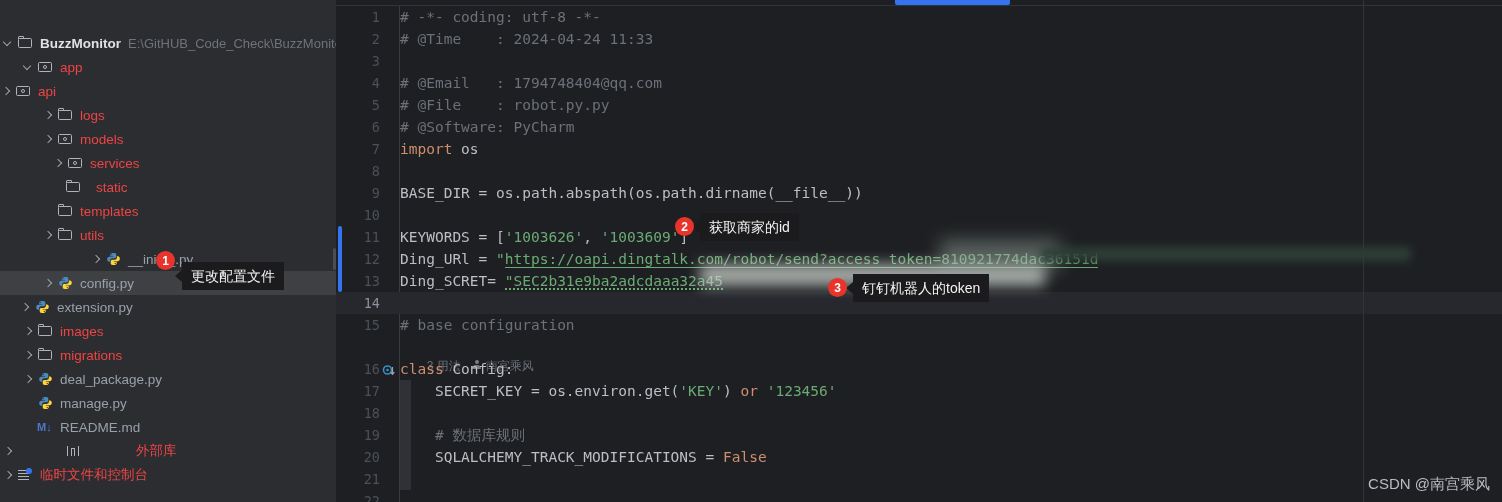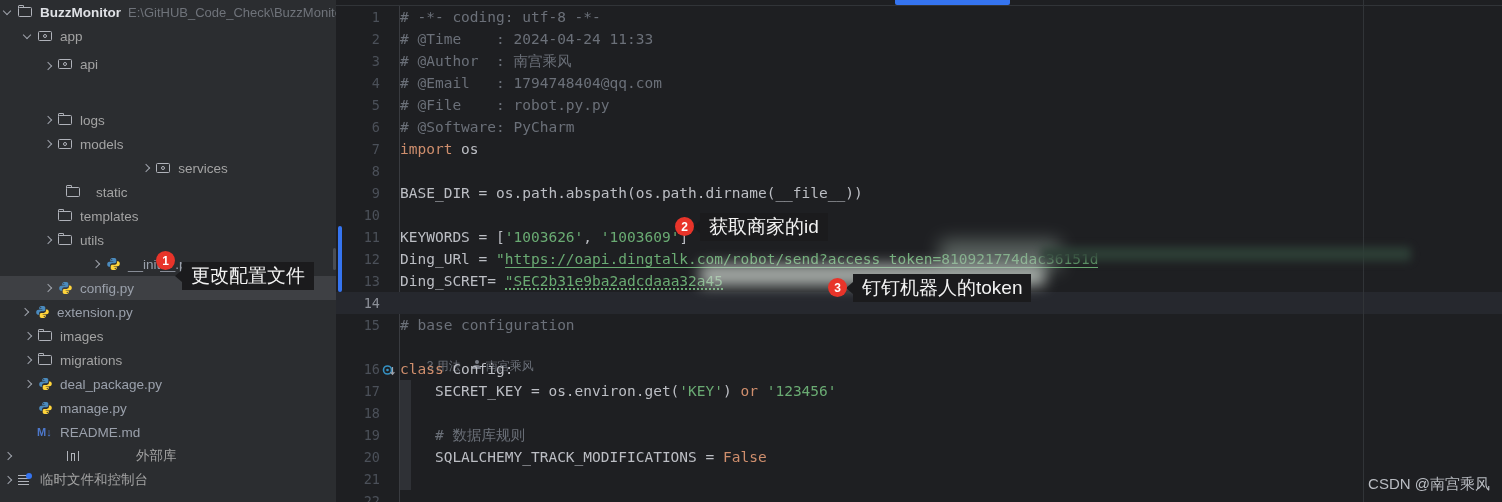--- a/index.html
+++ b/index.html
@@ -72,21 +72,21 @@
     background:#b0b3ba;box-shadow:0 3px 0 #b0b3ba,0 6px 0 #b0b3ba,0 9px 0 #b0b3ba;
   }
   .ico.scratch::after{
     content:"";position:absolute;left:9px;top:1px;width:6px;height:6px;
     border-radius:50%;background:#3574f0;
   }
   .proj-name{font-weight:bold;color:#dfe1e5;font-size:13.5px;}
   .proj-path{color:#6f737a;font-size:13px;margin-left:7px;}
   .lbl{font-size:13.5px;}
   .lbl.pyfile{color:#9aa0ab;}
-  .lbl.cn{color:#a3a3a3;}
+  .lbl.cn{color:#ef4444;}
 
   
   .side-scroll{
     position:absolute;right:0;top:248px;width:3px;height:22px;background:#4a4d52;border-radius:2px;
   }
 
   
   .editor{
     flex:1;height:502px;position:relative;background:#1e1f22;overflow:hidden;
   }
@@ -154,69 +154,69 @@
 
   
   .badge{
     position:absolute;width:19px;height:19px;border-radius:50%;
     background:#e8342a;color:#fff;font-size:12px;font-weight:bold;
     display:flex;align-items:center;justify-content:center;
     font-family:"Liberation Sans","DejaVu Sans",sans-serif;z-index:40;
   }
   .tip{
     position:absolute;background:#1b1b1d;color:#f2f2f2;
-    font-size:19px;line-height:28px;height:28px;padding:0 9px;
+    font-size:14px;line-height:28px;height:28px;padding:0 9px;
     font-family:"Liberation Sans","DejaVu Sans",sans-serif;z-index:39;white-space:nowrap;
   }
   .tip::before{
     content:"";position:absolute;left:-7px;top:8px;
     border-top:6px solid transparent;border-bottom:6px solid transparent;
     border-right:7px solid #1b1b1d;
   }
 
   .right-sep{position:absolute;right:138px;top:0;width:1px;height:502px;background:#313438;}
   .watermark{
     position:absolute;right:12px;bottom:8px;color:#b9bcc2;font-size:15px;
     font-family:"Liberation Sans","DejaVu Sans",sans-serif;z-index:50;
   }
 </style>
 </head>
 <body>
 
 <div class="app">
 
   <div class="sidebar">
-    <div class="tree-row" style="padding-left:2px;">
+    <div class="tree-row" style="padding-left:2px;margin-top:31px;">
       <span class="chev down"></span>
       <span class="ico folder"></span>
       <span class="proj-name">BuzzMonitor</span>
       <span class="proj-path">E:\GitHUB_Code_Check\BuzzMonitor</span>
     </div>
     <div id="tree-body">
         <div class="tree-row" style="padding-left: 22px;">
           <span class="chev down"></span>
           <span class="ico pkg"></span>
           <span class="lbl cn">app</span>
         </div>
-        <div class="tree-row" style="padding-left: 42px; align-items: flex-end;">
+        <div class="tree-row" style="">
           <span class="chev "></span>
           <span class="ico pkg"></span>
           <span class="lbl cn">api</span>
         </div>
-        <div class="tree-row" style="padding-left: 42px; margin-top: 36px;">
+        <div class="tree-row" style="padding-left: 42px;">
           <span class="chev "></span>
           <span class="ico folder"></span>
           <span class="lbl cn">logs</span>
         </div>
         <div class="tree-row" style="padding-left: 42px;">
           <span class="chev "></span>
           <span class="ico pkg"></span>
           <span class="lbl cn">models</span>
         </div>
-        <div class="tree-row" style="padding-left: 32px; justify-content: center;">
+        <div class="tree-row" style="padding-left: 52px;">
           <span class="chev "></span>
           <span class="ico pkg"></span>
           <span class="lbl cn">services</span>
         </div>
         <div class="tree-row" style="padding-left: 42px; gap: 8px;">
           <span class="chev none"></span>
           <span class="ico folder"></span>
           <span class="lbl cn">static</span>
         </div>
         <div class="tree-row" style="padding-left: 42px;">
@@ -317,21 +317,21 @@
     <div class="code-area">
       <div class="gutter"></div>
       <div class="gut-sep"></div>
       <div class="vcs-bar" style="top:220px;height:66px;"></div>
 
       <div class="block-hl" style="top:374px;height:110px;"></div>
 
       <div class="lines" id="code-lines">
           <div class="ln"><span class="num">1</span><span class="txt"><span class="c-com"># -*- coding: utf-8 -*-</span></span></div>
           <div class="ln"><span class="num">2</span><span class="txt"><span class="c-com"># @Time    : 2024-04-24 11:33</span></span></div>
-          <div class="ln"><span class="num">3</span><span class="txt"><span class="c-com"># @Author  : 南宫乘风</span></span></div>
+          <div class="ln"><span class="num">3</span></div>
           <div class="ln"><span class="num">4</span><span class="txt"><span class="c-com"># @Email   : 1794748404@qq.com</span></span></div>
           <div class="ln"><span class="num">5</span><span class="txt"><span class="c-com"># @File    : robot.py.py</span></span></div>
           <div class="ln"><span class="num">6</span><span class="txt"><span class="c-com"># @Software: PyCharm</span></span></div>
           <div class="ln"><span class="num">7</span><span class="txt"><span class="c-kw">import</span><span class="c-id"> os</span></span></div>
           <div class="ln"><span class="num">8</span><span class="txt"></span></div>
           <div class="ln"><span class="num">9</span><span class="txt"><span class="c-id">BASE_DIR = os.path.abspath(os.path.dirname(__file__))</span></span></div>
           <div class="ln"><span class="num">10</span><span class="txt"></span></div>
           <div class="ln"><span class="num">11</span><span class="txt"><span class="c-id">KEYWORDS = [</span><span class="c-str">'1003626'</span><span class="c-id">, </span><span class="c-str">'1003609'</span><span class="c-id">]</span></span></div>
           <div class="ln"><span class="num">12</span><span class="txt"><span class="c-id">Ding_URl = </span><span class="c-str">"</span><span class="link">https://oapi.dingtalk.com/robot/send?access_token=810921774dac36151d</span></span></div>
           <div class="ln"><span class="num">13</span><span class="txt"><span class="c-id">Ding_SCRET= </span><span class="c-str typo">"SEC2b31e9ba2adcdaaa32a45</span></span></div>

